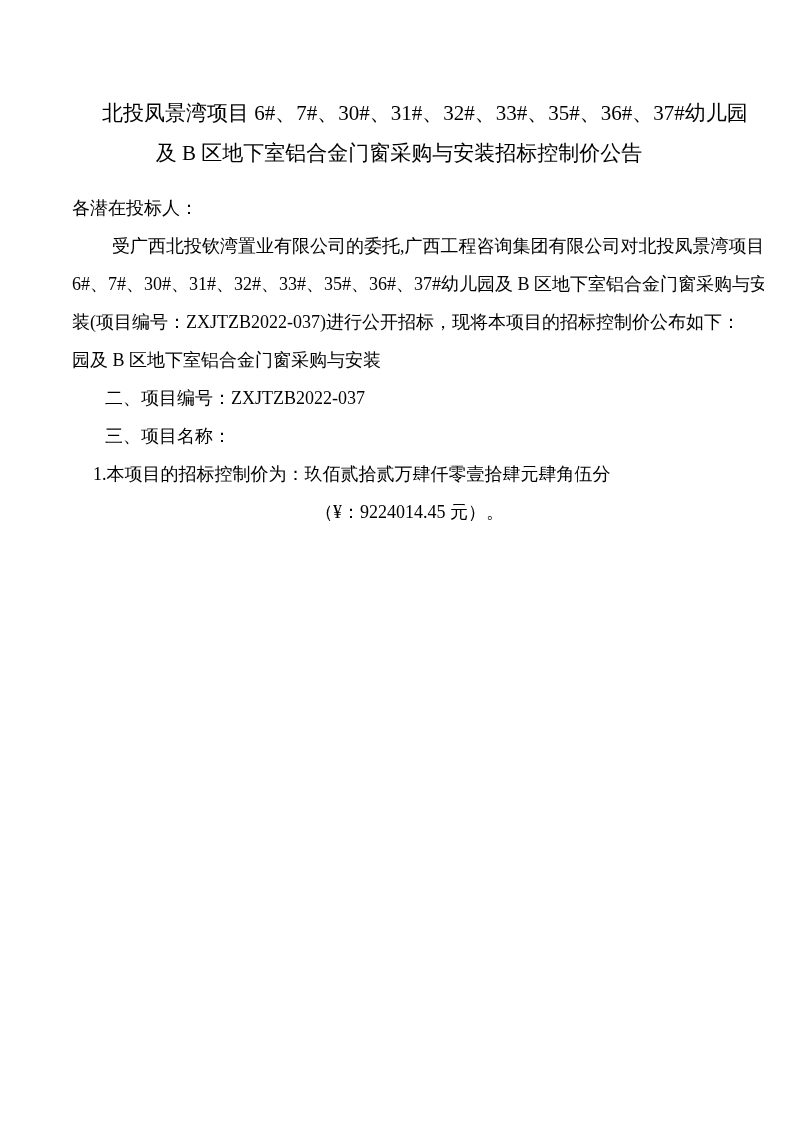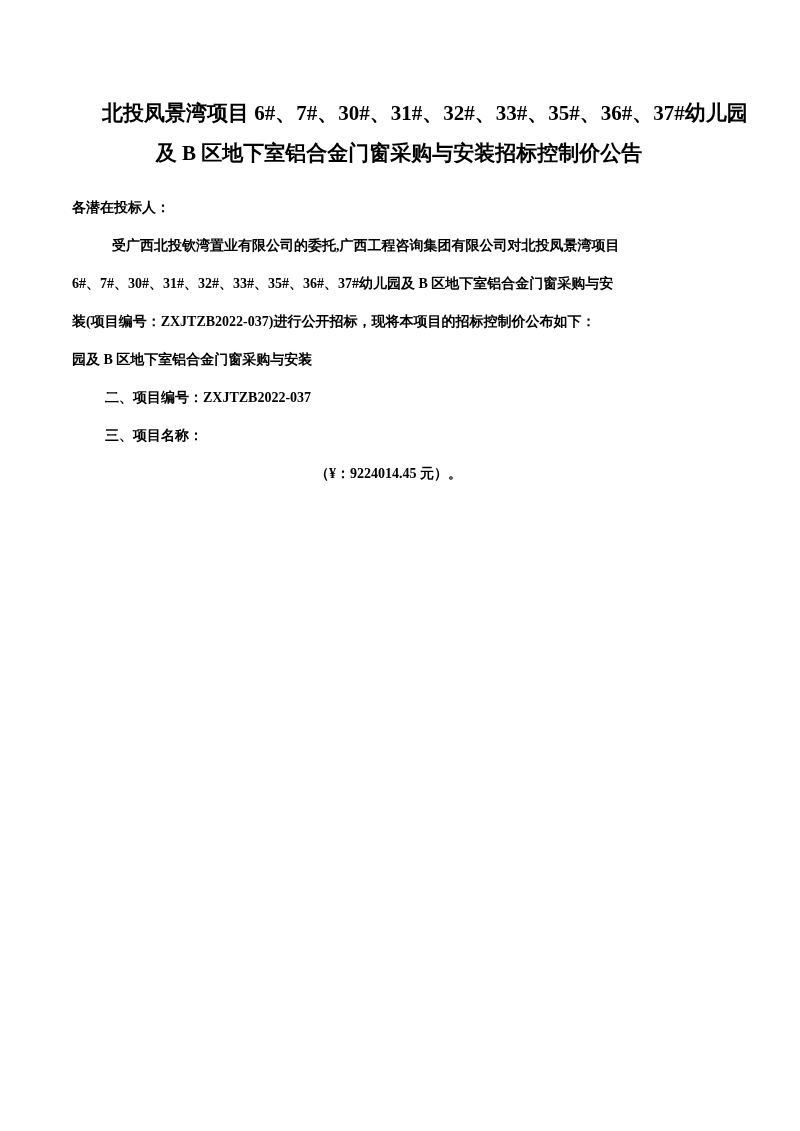--- a/index.html
+++ b/index.html
@@ -7,35 +7,35 @@
     padding: 0;
     background: #ffffff;
   }
   .page {
     position: relative;
     width: 764px;
     height: 1131px;
     background: #ffffff;
     color: #000000;
     font-family: "Liberation Serif", "DejaVu Serif", serif;
-    font-weight: bold;
+    font-weight: normal;
     overflow: hidden;
   }
   .content {
     padding: 93px 68px 0 72px;
   }
   .title-line {
     text-align: center;
     margin-left: 30px;
     font-size: 21px;
     line-height: 40px;
     white-space: nowrap;
   }
   .doc-line {
-    font-size: 14px;
+    font-size: 18px;
     line-height: 38px;
     white-space: nowrap;
   }
   .salutation {
     margin-top: 16px;
   }
   .ind-para  { padding-left: 40px; }   
   .ind-head  { padding-left: 33px; }   
   .ind-num   { padding-left: 21px; }   
   .ind-amt   { padding-left: 243px; }  
@@ -59,18 +59,19 @@
     <div class="doc-line ind-para">受广西北投钦湾置业有限公司的委托,广西工程咨询集团有限公司对北投凤景湾项目</div>
     <div class="doc-line">6#、7#、30#、31#、32#、33#、35#、36#、37#幼儿园及 B 区地下室铝合金门窗采购与安</div>
     <div class="doc-line">装(项目编号：ZXJTZB2022-037)进行公开招标，现将本项目的招标控制价公布如下：</div>
 
     <div class="doc-line">园及 B 区地下室铝合金门窗采购与安装</div>
 
     <div class="doc-line ind-head">二、项目编号：ZXJTZB2022-037</div>
 
     <div class="doc-line ind-head">三、项目名称：</div>
 
+    <div class="doc-line ind-num">1.本项目的招标控制价为：玖佰贰拾贰万肆仟零壹拾肆元肆角伍分</div>
 
     <div class="doc-line ind-amt">（¥：9224014.45 元）。</div>
 
 
   </div>
 </div>
 
 </body></html>

